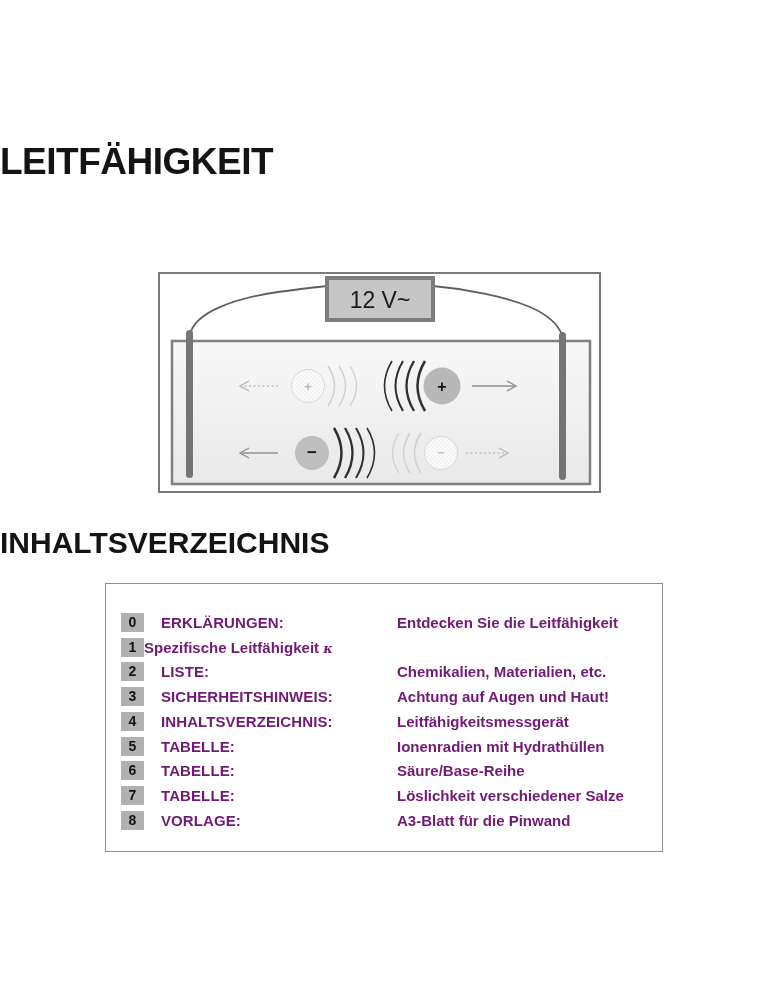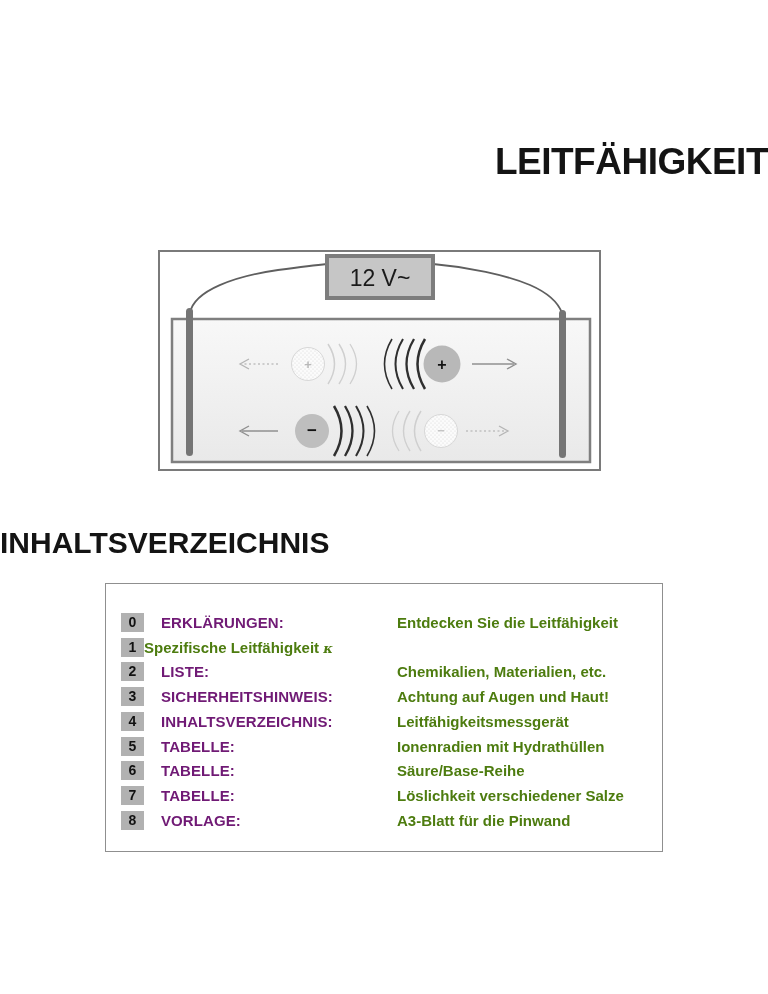--- a/index.html
+++ b/index.html
@@ -1,53 +1,53 @@
 <!DOCTYPE html>
 <html><head>
 <meta charset="utf-8">
 <style>
   html, body { margin:0; padding:0; background:#ffffff; }
   body { width:768px; height:994px; font-family:"Liberation Sans", sans-serif; }
   .page { position:relative; width:768px; height:994px; background:#ffffff; overflow:hidden; }
 
   .title-line {
-    position:absolute; left:0; width:768px; text-align:right;
+    position:absolute; left:0; width:768px; text-align:left;
     font-weight:bold; color:#141414; font-size:37px; line-height:1;
     letter-spacing:-0.5px;
   }
   #title-line-1 { top:143px; }
   #title-line-2 { top:201px; }
 
   .toc-heading {
     position:absolute; top:526px; left:0; width:768px; text-align:left;
     font-weight:bold; font-size:30px; color:#141414; letter-spacing:0;
   }
 
-  .diagram { position:absolute; left:158px; top:250px; width:443px; height:221px; }
+  .diagram { position:absolute; left:158px; top:272px; width:443px; height:221px; }
   .diagram svg { display:block; }
 
   .toc-box {
     position:absolute; left:105px; top:583px; width:558px; height:269px;
     border:1px solid #8f8f8f; background:#ffffff; box-sizing:border-box;
   }
   .toc-row {
     position:absolute; left:15px; right:10px; height:20px;
     display:flex; align-items:center;
   }
   .badge {
     flex:0 0 23px; width:23px; height:19px; background:#b1b1b1;
     color:#111111; font-weight:bold; font-size:14px; line-height:19px;
     text-align:center;
   }
   .toc-label {
     flex:0 0 236px; margin-left:17px; font-weight:bold; font-size:15px;
     color:#701a75; letter-spacing:0.1px; white-space:nowrap; overflow:hidden;
   }
   .toc-desc {
-    font-weight:bold; font-size:15px; color:#4d7c0f; white-space:nowrap;
+    font-weight:bold; font-size:15px; color:#701a75; white-space:nowrap;
   }
   .sym {
     font-family:"DejaVu Serif", serif; font-style:italic; font-size:13px;
     font-weight:bold;
   }
 </style>
 </head>
 <body>
 
 <div class="page">

